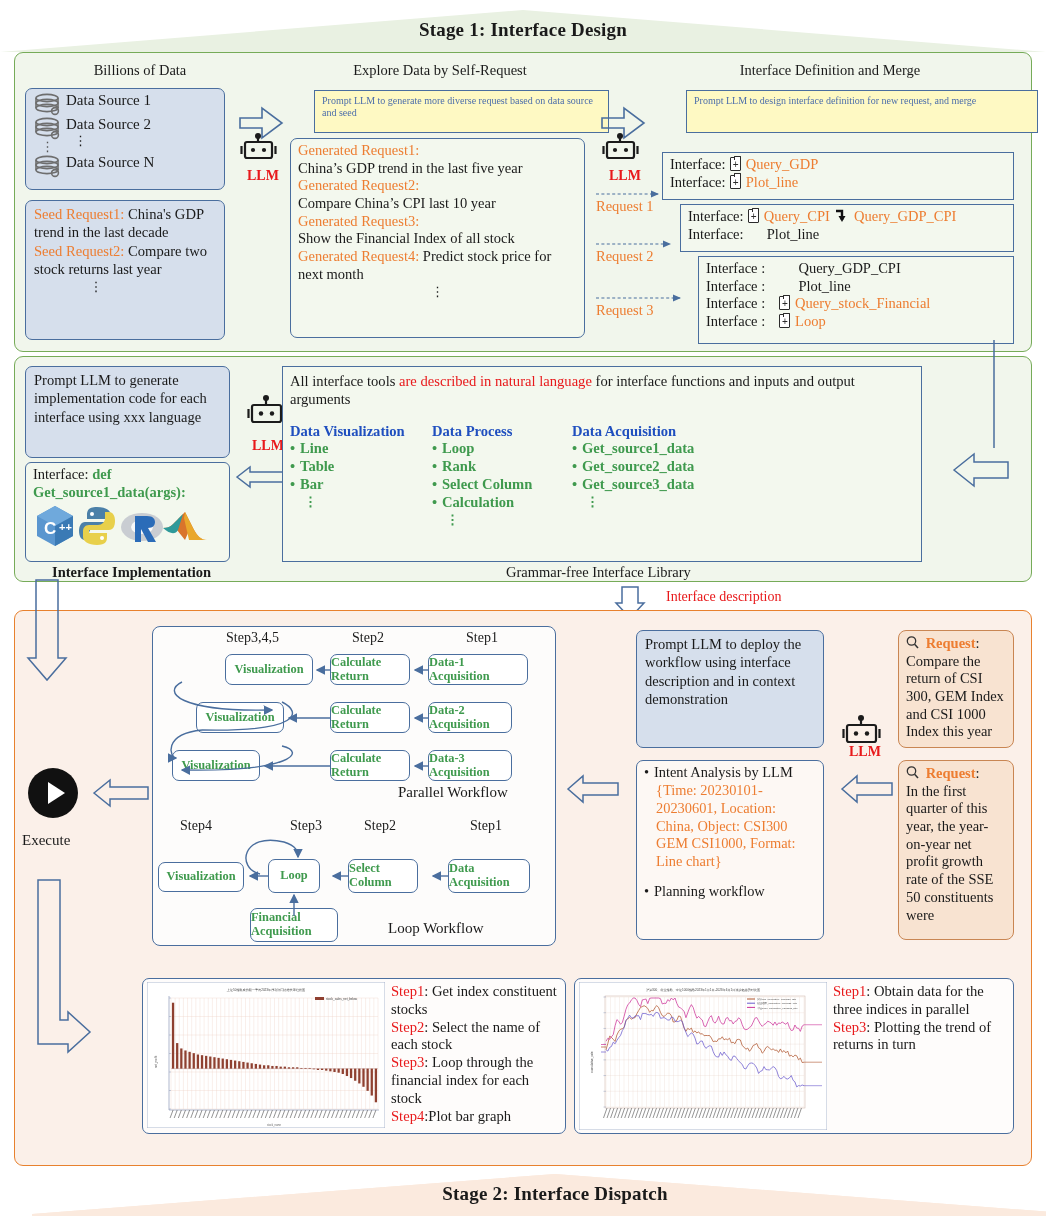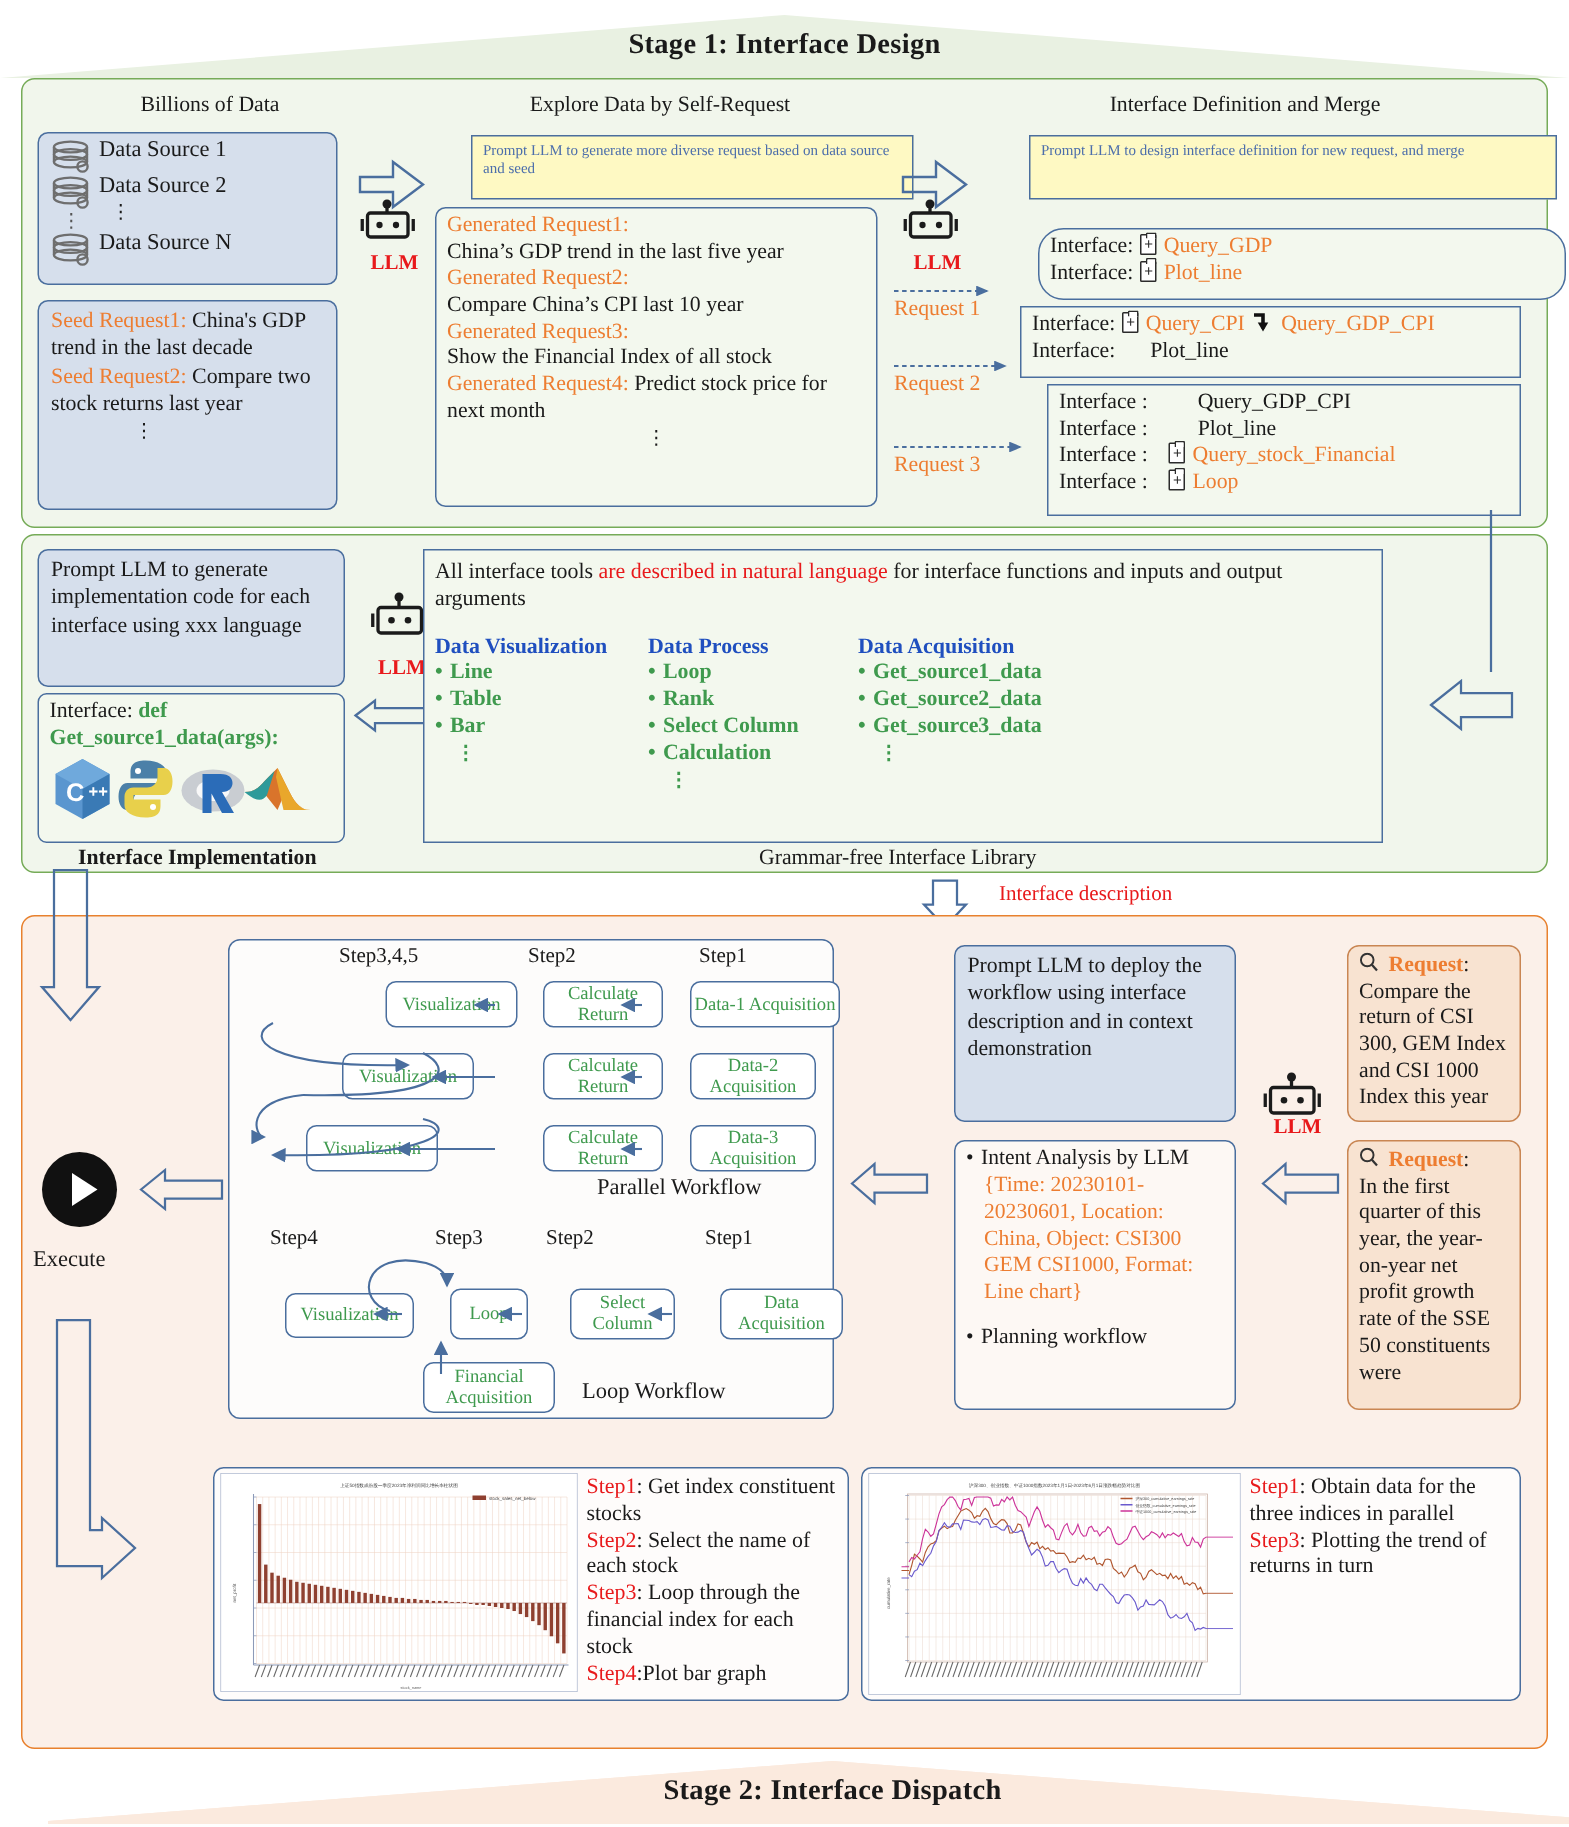--- a/index.html
+++ b/index.html
@@ -96,23 +96,23 @@
   .llm-label {
     position:absolute; color:#e8191b; font-weight:bold; font-size:14px;
     font-family:"Liberation Serif", serif;
   }
   .small-lbl { position:absolute; font-size:14.5px; }
 
   
   .node {
     position:absolute;
     background:#ffffff; border:1.2px solid #4a6e9e; border-radius:7px;
-    color:#3f9a4e; font-weight:normal; font-size:12.4px;
+    color:#3f9a4e; font-weight:bold; font-size:12.4px;
     display:flex; align-items:center; justify-content:center;
-    text-align:center; line-height:1.1;margin-left:32px;
+    text-align:left; line-height:1.1;
   }
   .stepn { position:absolute; font-size:14px; }
   .wf-cap { position:absolute; font-size:15px; }
 
   svg.ov { position:absolute; left:0; top:0; overflow:visible; }
   .clip-ic {
     display:inline-block; width:11px; height:14px; vertical-align:-2px;
     border:1.1px solid #2b2b2b; border-radius:1px; position:relative;
     background:#fff; margin:0 1px;
   }
@@ -254,21 +254,21 @@
   <line x1="0" y1="8" x2="62" y2="8" stroke="#4a6e9e" stroke-width="1.2" stroke-dasharray="3,2.4" marker-end="url(#dm)"></line>
   <line x1="0" y1="58" x2="74" y2="58" stroke="#4a6e9e" stroke-width="1.2" stroke-dasharray="3,2.4" marker-end="url(#dm)"></line>
   <line x1="0" y1="112" x2="84" y2="112" stroke="#4a6e9e" stroke-width="1.2" stroke-dasharray="3,2.4" marker-end="url(#dm)"></line>
 </svg>
 <div class="small-lbl orange" style="left:596px;top:198px">Request 1</div>
 <div class="small-lbl orange" style="left:596px;top:248px">Request 2</div>
 <div class="small-lbl orange" style="left:596px;top:302px">Request 3</div>
 
 <div class="bluebox" style="left:662px; top:90px; width:352px; height:43px;">Prompt LLM to design interface definition for new request, and merge</div>
 
-<div class="greenpanel" style="left:692px; top:152px; width:352px; height:48px;border-radius:17px;">
+<div class="greenpanel" style="left:662px; top:152px; width:352px; height:48px;">
   <div>
     <span>Interface:</span>
     <span class="clip-ic"></span>
     <span class="orange">Query_GDP</span>
   </div>
   <div>
     <span>Interface:</span>
     <span class="clip-ic"></span>
     <span class="orange">Plot_line</span>
   </div>

